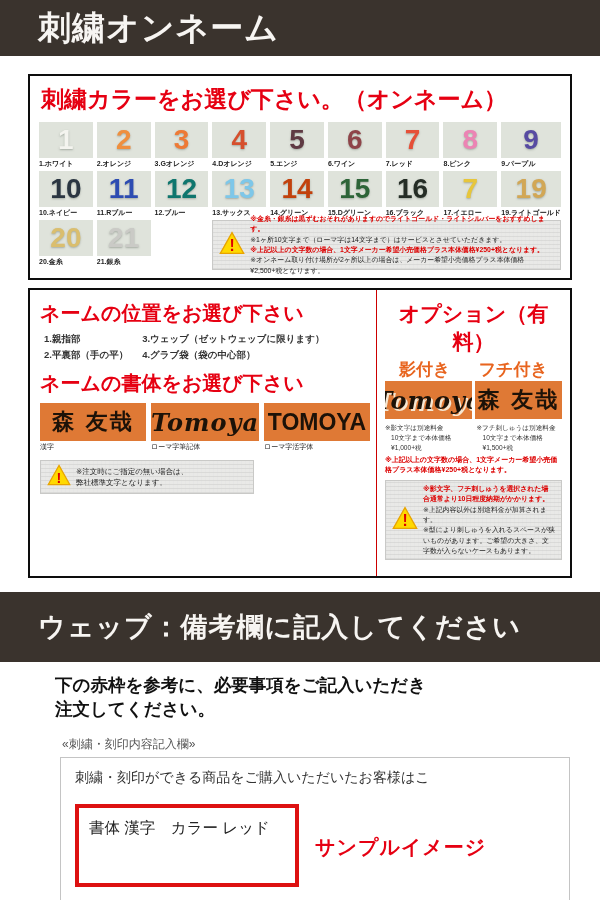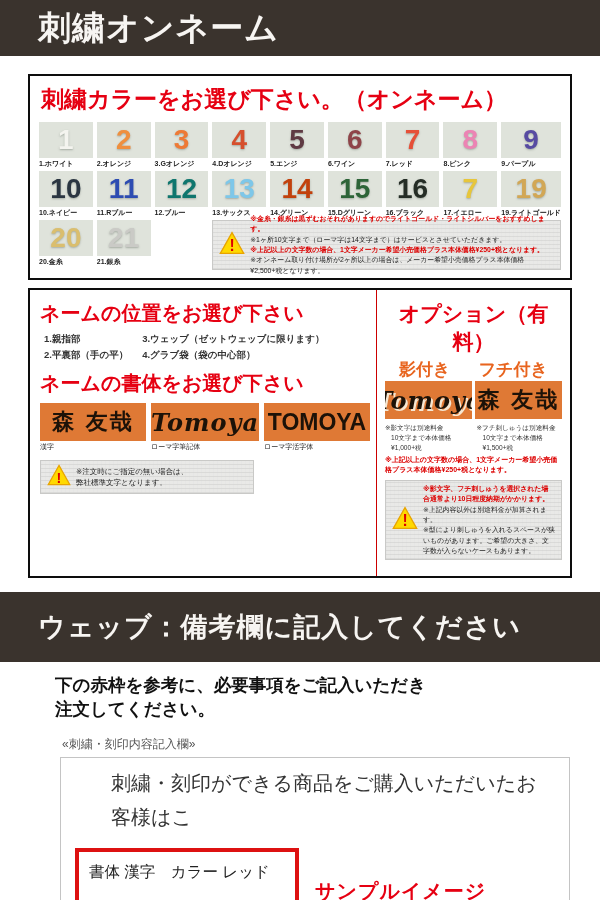--- a/index.html
+++ b/index.html
@@ -61,21 +61,21 @@
   .shadowed{text-shadow:2px 2px 0 #f6e7d2;}
   .fees{display:grid;grid-template-columns:1fr 1fr;column-gap:6px;font-size:6.6px;color:#333;margin-top:4px;line-height:1.5;}
   .fees .ind{padding-left:6px;}
   .fee-red{font-size:7px;font-weight:bold;color:#dd0000;line-height:1.45;margin-top:2px;}
   .opt-notice{margin-top:5px;}
 
   
   .instr{margin:12px 0 0 55px;font-size:17.5px;font-weight:bold;color:#111;line-height:1.35;}
   .field-label{margin:14px 0 4px 62px;font-size:12px;color:#555;}
   .form-box{margin:0 30px 0 60px;border:1px solid #c4c4c4;padding:8px 14px 30px;color:#333;}
-  .form-box .p{font-size:20px;line-height:1.7;margin-left:36px;}
+  .form-box .p{font-size:14px;line-height:1.7;}
   .sample-row{display:flex;margin-top:14px;}
   .red-box{border:4px solid #dd1111;width:196px;padding:10px 10px 14px;font-size:15.5px;color:#222;}
   .red-box .spacer{height:30px;}
   .sample-caption{color:#e60012;font-weight:bold;font-size:20px;margin:30px 0 0 16px;letter-spacing:1px;}
 </style>
 </head>
 <body>
 
 <div class="page">
 

